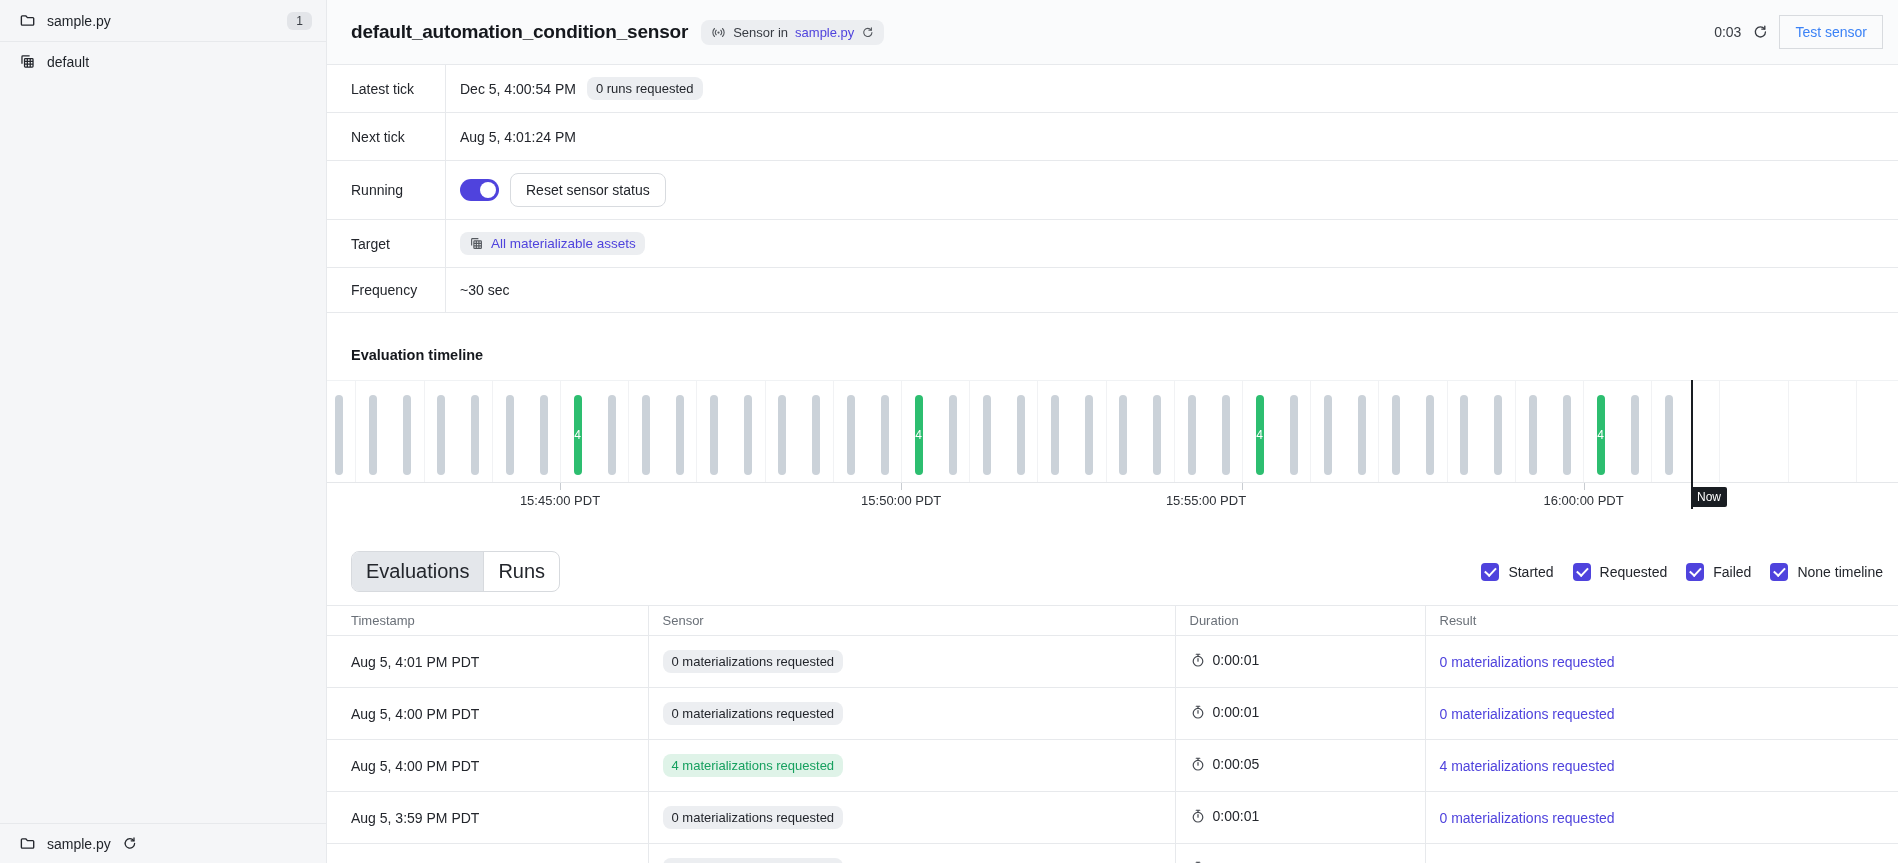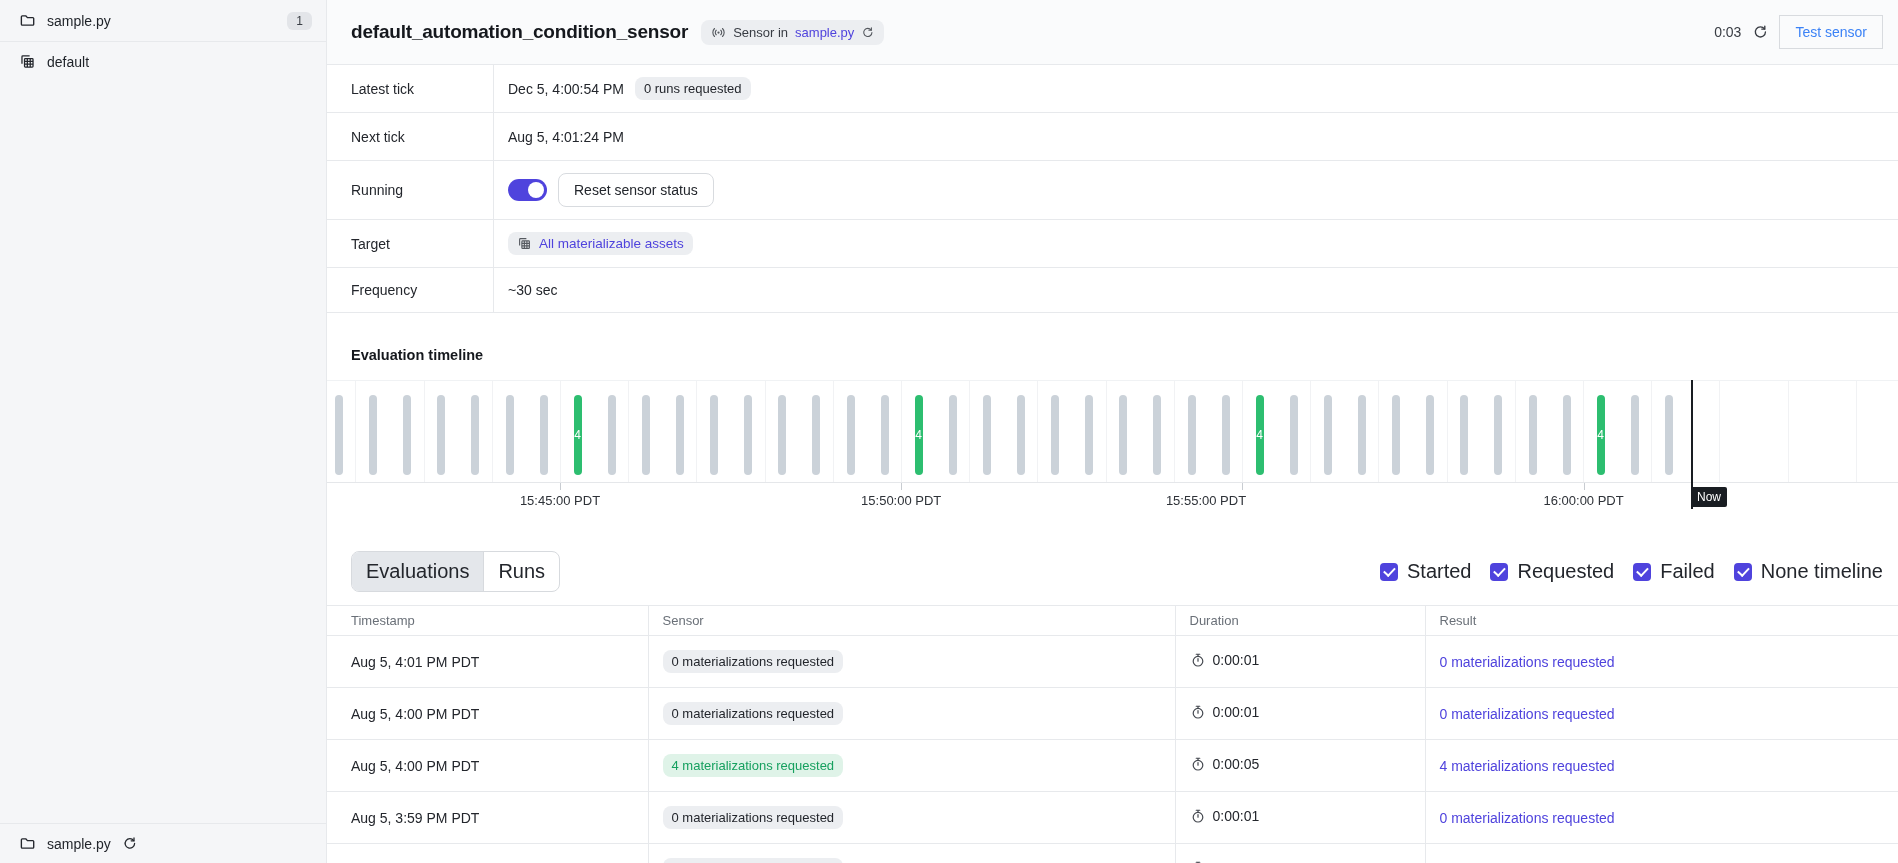--- a/index.html
+++ b/index.html
@@ -20,21 +20,21 @@
   .main { flex:1; background:#fff; display:flex; flex-direction:column; }
   .page-header { height:65px; flex-shrink:0; display:flex; align-items:center; gap:13px; padding:0 15px 0 24px; background:#FAFBFC; border-bottom:1px solid #E7E9EC; }
   .page-title { margin:0; font-size:19px; font-weight:700; letter-spacing:-0.2px; color:#15181D; }
   .header-badge { display:flex; align-items:center; gap:7px; background:#ECEEF1; border-radius:8px; padding:5px 10px; font-size:13px; color:#383C43; }
   .header-badge .link-text { color:#4F43DD; }
   .header-right { margin-left:auto; display:flex; align-items:center; gap:11px; }
   .countdown { font-size:14px; color:#383C43; }
   .test-btn { border:1px solid #D8DBDF; background:transparent; border-radius:0; padding:8px 15px; font-size:14px; color:#3b82f6; font-family:inherit; }
 
   
-  .detail-row { display:grid; grid-template-columns:118px 1fr; border-bottom:1px solid #E7E9EC;gap:48px; }
+  .detail-row { display:grid; grid-template-columns:118px 1fr; border-bottom:1px solid #E7E9EC; }
   .detail-label { padding-left:24px; display:flex; align-items:center; font-size:14px; color:#23262C; }
   .detail-value { border-left:1px solid #E7E9EC; padding:12px 14px; display:flex; align-items:center; gap:11px; font-size:14px; min-height:47px; }
   .pill { display:inline-flex; align-items:center; gap:7px; background:#ECEEF1; border-radius:8px; padding:4px 9px; font-size:13px; color:#23262C; white-space:nowrap; }
   .pill.success { background:#DFF3E8; color:#16A05F; }
   .pill .link-text { color:#4F43DD; font-size:13.5px; }
   .toggle { width:39px; height:22px; border-radius:11px; background:#4F43DD; position:relative; cursor:pointer; }
   .toggle .knob { position:absolute; top:3px; right:3px; width:16px; height:16px; border-radius:50%; background:#fff; }
   .ghost-btn { border:1px solid #D8DBDF; background:#fff; border-radius:8px; padding:8px 15px; font-size:14px; color:#23262C; font-family:inherit; cursor:pointer; }
 
   
@@ -50,21 +50,21 @@
   .now-line { position:absolute; top:0; height:129px; width:2px; background:#191D22; }
   .now-label { position:absolute; top:107px; background:#191D22; color:#fff; font-size:12px; padding:3px 6px; border-radius:2px; }
 
   
   .eval-toolbar { margin-top:31px; display:flex; align-items:center; padding:0 15px 0 24px; }
   .segmented { display:flex; border:1px solid #D7DADE; border-radius:8px; overflow:hidden; background:#fff; }
   .seg-btn { padding:8px 14px; font-size:20px; color:#23262C; cursor:pointer; }
   .seg-btn + .seg-btn { border-left:1px solid #D7DADE; }
   .seg-btn.active { background:#E4E7EB; }
   .filters { margin-left:auto; display:flex; gap:19px; align-items:center; }
-  .filter { display:flex; align-items:center; gap:9px; font-size:20px; color:#23262C; cursor:pointer; }
+  .filter { display:flex; align-items:center; gap:9px; font-size:14px; color:#23262C; cursor:pointer; }
   .checkbox { width:18px; height:18px; border-radius:4px; background:#4F43DD; position:relative; }
   .checkbox::after { content:""; position:absolute; left:6px; top:2.5px; width:4.5px; height:9px; border-right:2px solid #fff; border-bottom:2px solid #fff; transform:rotate(43deg); }
 
   
   table.eval-table { width:100%; border-collapse:collapse; margin-top:13px; table-layout:fixed; }
   .eval-table th { font-size:13px; font-weight:400; color:#6A7078; text-align:left; padding:7px 12px 7px 24px; border-top:1px solid #E7E9EC; border-bottom:1px solid #E7E9EC; }
   .eval-table td { padding:14px 12px 14px 24px; font-size:14px; border-bottom:1px solid #E7E9EC; vertical-align:middle; }
   .eval-table th + th, .eval-table td + td { border-left:1px solid #E7E9EC; padding-left:14px; }
   .dur { display:inline-flex; align-items:center; gap:7px; color:#23262C; }
   .result-link { color:#4F43DD; cursor:pointer; }

